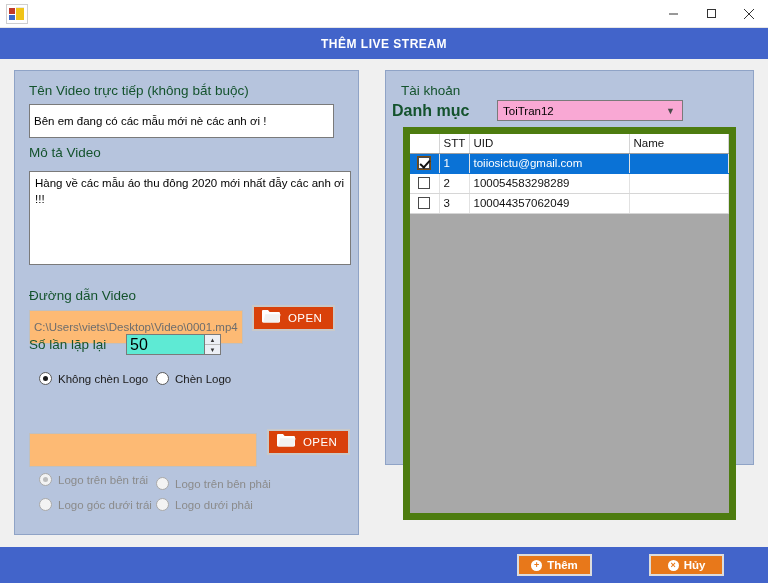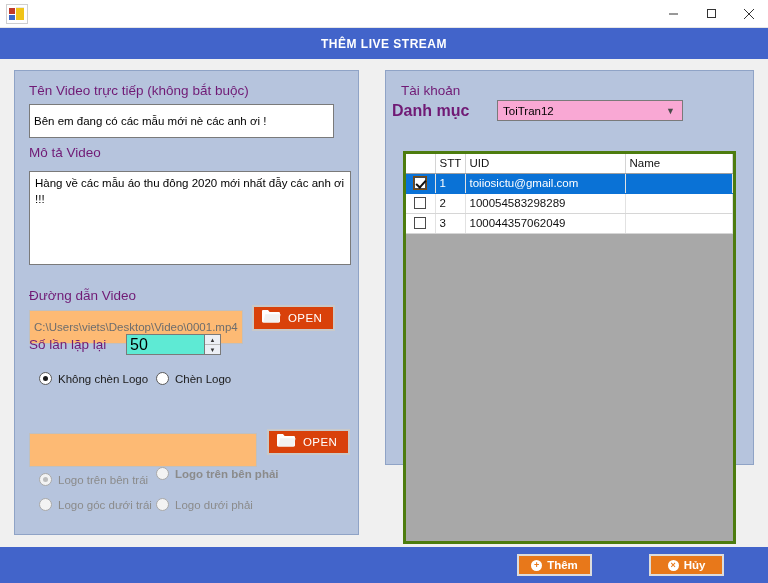--- a/index.html
+++ b/index.html
@@ -62,21 +62,21 @@
     border: 1px solid #8fa3c6;
   }
   .panel-right {
     position: absolute; left: 385px; top: 70px;
     width: 369px; height: 395px;
     background: #b6c4dd;
     border: 1px solid #8fa3c6;
   }
 
   .lbl {
-    font-size: 12.5px; color: #701a75;
+    font-size: 12.5px; color: #14532d;
     position: absolute; white-space: nowrap;
   }
   .lbl-big { font-size: 13.5px; }
 
   .txt {
     position: absolute;
     background: #ffffff;
     border: 1px solid #7a7a7a;
     font-family: "Liberation Sans", sans-serif;
     font-size: 11.5px;
@@ -146,23 +146,22 @@
     display: flex; align-items: center;
     font-size: 11.5px; color: #000;
     padding-left: 5px;
     cursor: pointer;
   }
   .combo .caret { margin-left: auto; margin-right: 7px; color: #4a4a4a; font-size: 9px; }
 
   .gridbox {
     position: absolute;
     background: #a8a8a8;
-    border: 3px solid #4d7c0f;
+    border: 7px solid #4d7c0f;
     overflow: hidden;
-    margin-top: 24px;
   }
   table.grid {
     width: 100%; border-collapse: collapse;
     font-size: 11.5px; table-layout: fixed;
     background: #ffffff;
   }
   table.grid th {
     background: #ffffff; color: #111; font-weight: normal;
     text-align: left; height: 19px; padding: 0 4px;
     border-right: 1px solid #d4d4d4;
@@ -295,21 +294,21 @@
           <path d="M3.2 5.3 H18.6 L16.6 13.4 H1.2 Z" fill="#f2f2f2"></path>
         </svg>
       </span>
       <span class="otxt">OPEN</span>
     </div>
 
     <div class="radio-row" style="left:18px; top:402px;">
       <span class="rdo dim checked"></span>
       <span class="dim">Logo trên bên trái</span>
     </div>
-    <div class="radio-row" style="left:135px; top:396px;font-weight:bold;">
+    <div class="radio-row" style="left:135px; top:406px;">
       <span class="rdo dim"></span>
       <span class="dim">Logo trên bên phải</span>
     </div>
     <div class="radio-row" style="left:18px; top:427px;">
       <span class="rdo dim"></span>
       <span class="dim">Logo góc dưới trái</span>
     </div>
     <div class="radio-row" style="left:135px; top:427px;">
       <span class="rdo dim"></span>
       <span class="dim">Logo dưới phải</span>

